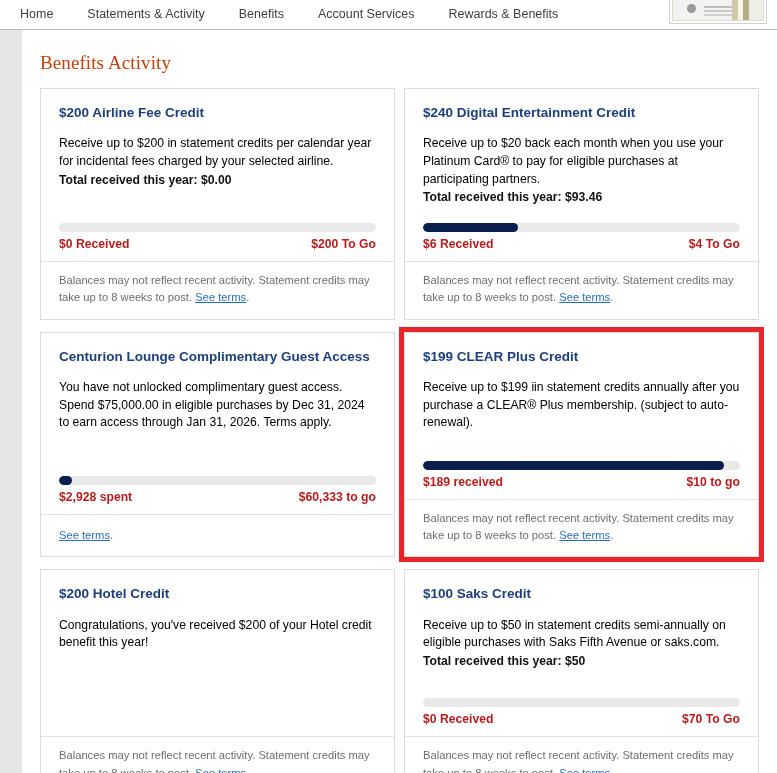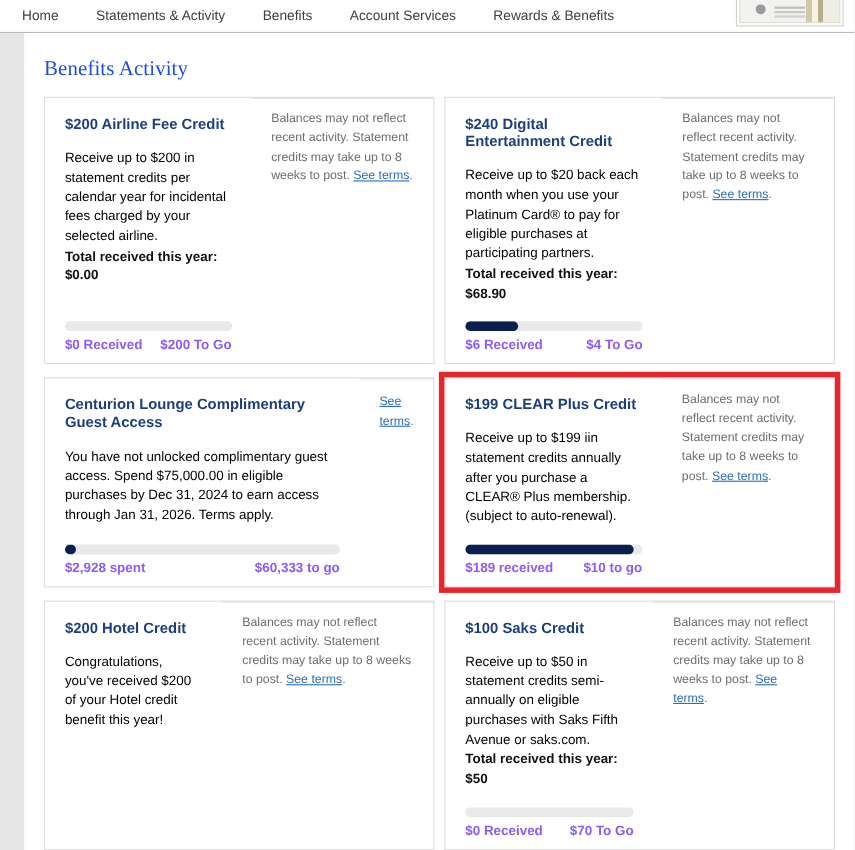--- a/index.html
+++ b/index.html
@@ -81,39 +81,39 @@
   #content-panel {
     position: absolute;
     left: 22px; top: 0;
     width: 755px;
     min-height: 743px;
     background: #ffffff;
   }
   #page-title {
     font-family: "Liberation Serif", serif;
     font-size: 19px;
-    color: #1d4ed8;
+    color: #c2410c;
     padding: 22px 0 14px 18px;
     letter-spacing: .1px;
   }
 
   
   #benefits-grid {
     display: grid;
     grid-template-columns: 355px 355px;
     column-gap: 9px;
     row-gap: 12px;
     padding: 0 18px 18px 18px;
   }
   .benefit-card {
     position: relative;
     background: #ffffff;
     border: 1px solid #dcdcdc;
     display: flex;
-    flex-direction: row;
+    flex-direction: column;
   }
   .benefit-card.highlighted { z-index: 3; }
   .benefit-card.highlighted::after {
     content: "";
     position: absolute;
     left: -6px; top: -6px; right: -6px; bottom: -6px;
     border: 5px solid #e8252a;
     pointer-events: none;
   }
 
@@ -156,21 +156,21 @@
     height: 100%;
     background: #0a1f4e;
     border-radius: 5px;
   }
   .progress-labels {
     display: flex;
     justify-content: space-between;
     margin-top: 5px;
     font-size: 12.2px;
     font-weight: bold;
-    color: #8b5cf6;
+    color: #b91c1c;
   }
 
   .card-footer {
     border-top: 1px solid #e3e3e3;
     padding: 10px 18px 12px 18px;
     font-size: 11.2px;
     color: #6d6d6d;
     line-height: 1.55;
   }
   .card-footer.short { padding-top: 12px; }
@@ -214,21 +214,21 @@
                 <span>$200 To Go</span>
               </div>
             </div>
           </div>
           <div class="card-footer"><span>Balances may not reflect recent activity. Statement credits may take up to 8 weeks to post. </span><a class="see-terms">See terms</a><span>.</span></div>
         </div>
         <div class="benefit-card">
           <div class="card-body">
             <div class="card-title">$240 Digital Entertainment Credit</div>
             <div class="card-desc">Receive up to $20 back each month when you use your Platinum Card® to pay for eligible purchases at participating partners.</div>
-            <div class="card-total">Total received this year: $68.90</div>
+            <div class="card-total">Total received this year: $93.46</div>
             <div class="progress-wrap">
               <div class="progress-track">
                 <div class="progress-fill" style="width: 30%; background: rgb(10, 31, 78);"></div>
               </div>
               <div class="progress-labels">
                 <span>$6 Received</span>
                 <span>$4 To Go</span>
               </div>
             </div>
           </div>

